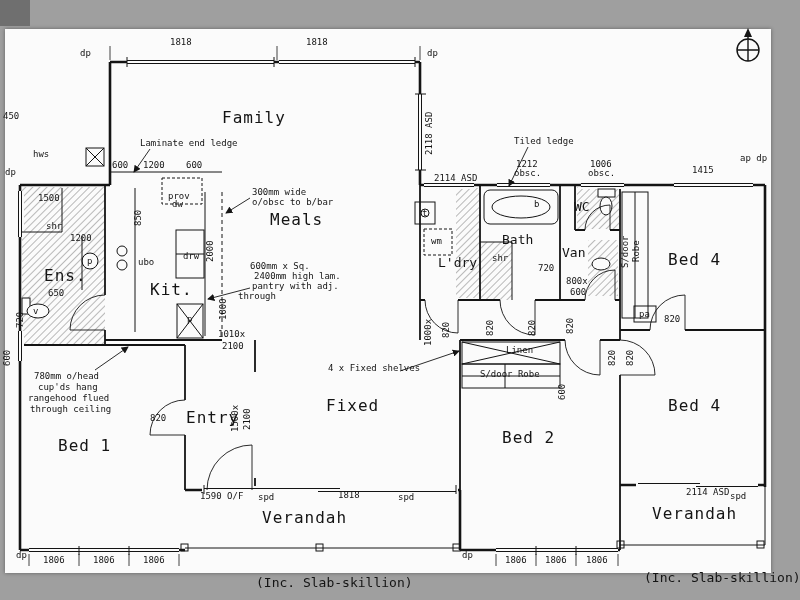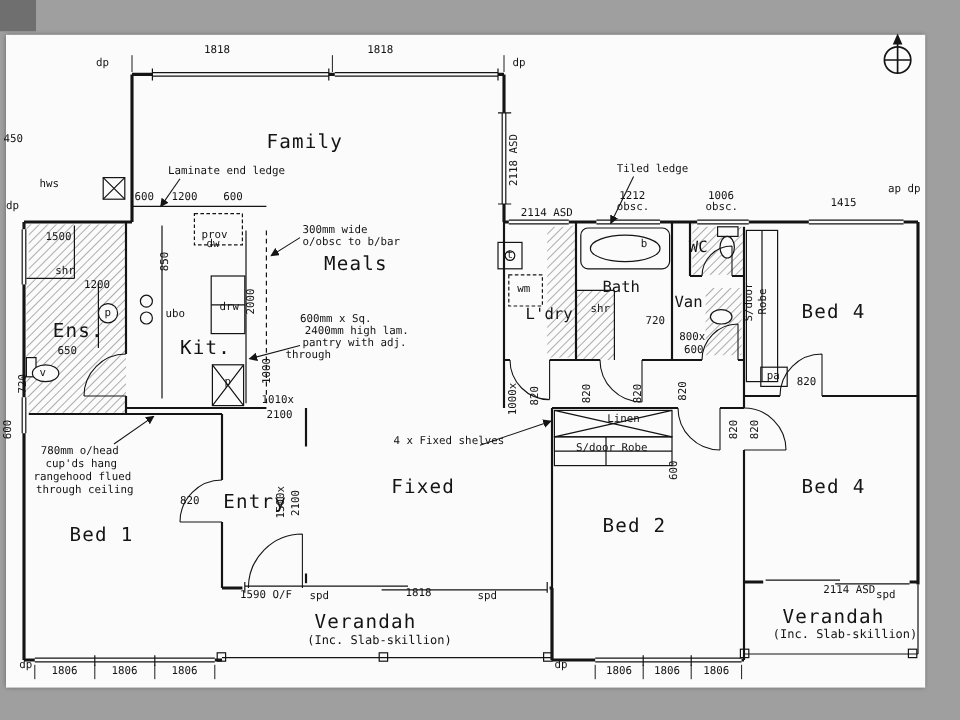--- a/index.html
+++ b/index.html
@@ -1,20 +1,20 @@
 <!DOCTYPE html>
 <html><head>
 <meta charset="utf-8">
 <style>
   html,body{margin:0;padding:0;}
   .plan{position:relative;width:800px;height:600px;background:#9f9f9f;font-family:"DejaVu Sans Mono","Liberation Mono",monospace;color:#141414;overflow:hidden;}
   .paper{position:absolute;left:5px;top:29px;width:766px;height:544px;background:#fbfbfb;box-shadow:0 0 4px rgba(0,0,0,.4);}
   .corner-tl{position:absolute;left:0;top:0;width:30px;height:26px;background:#6f6f6f;}
   .lbl{position:absolute;font-size:9px;line-height:1;white-space:nowrap;}
-  .sub{position:absolute;font-size:10px;line-height:1;white-space:nowrap;}
+  .sub{position:absolute;font-size:13px;line-height:1;white-space:nowrap;margin-top:46px;}
   .room{position:absolute;font-size:16px;line-height:1;white-space:nowrap;letter-spacing:1px;}
   .room-sm{position:absolute;font-size:13px;line-height:1;white-space:nowrap;}
   .vlbl{position:absolute;font-size:9px;line-height:1;white-space:nowrap;transform:rotate(-90deg);transform-origin:0 0;}
   svg{position:absolute;left:0;top:0;}
 </style>
 </head>
 <body>
 
 <div class="plan">
   <div class="paper"></div>

